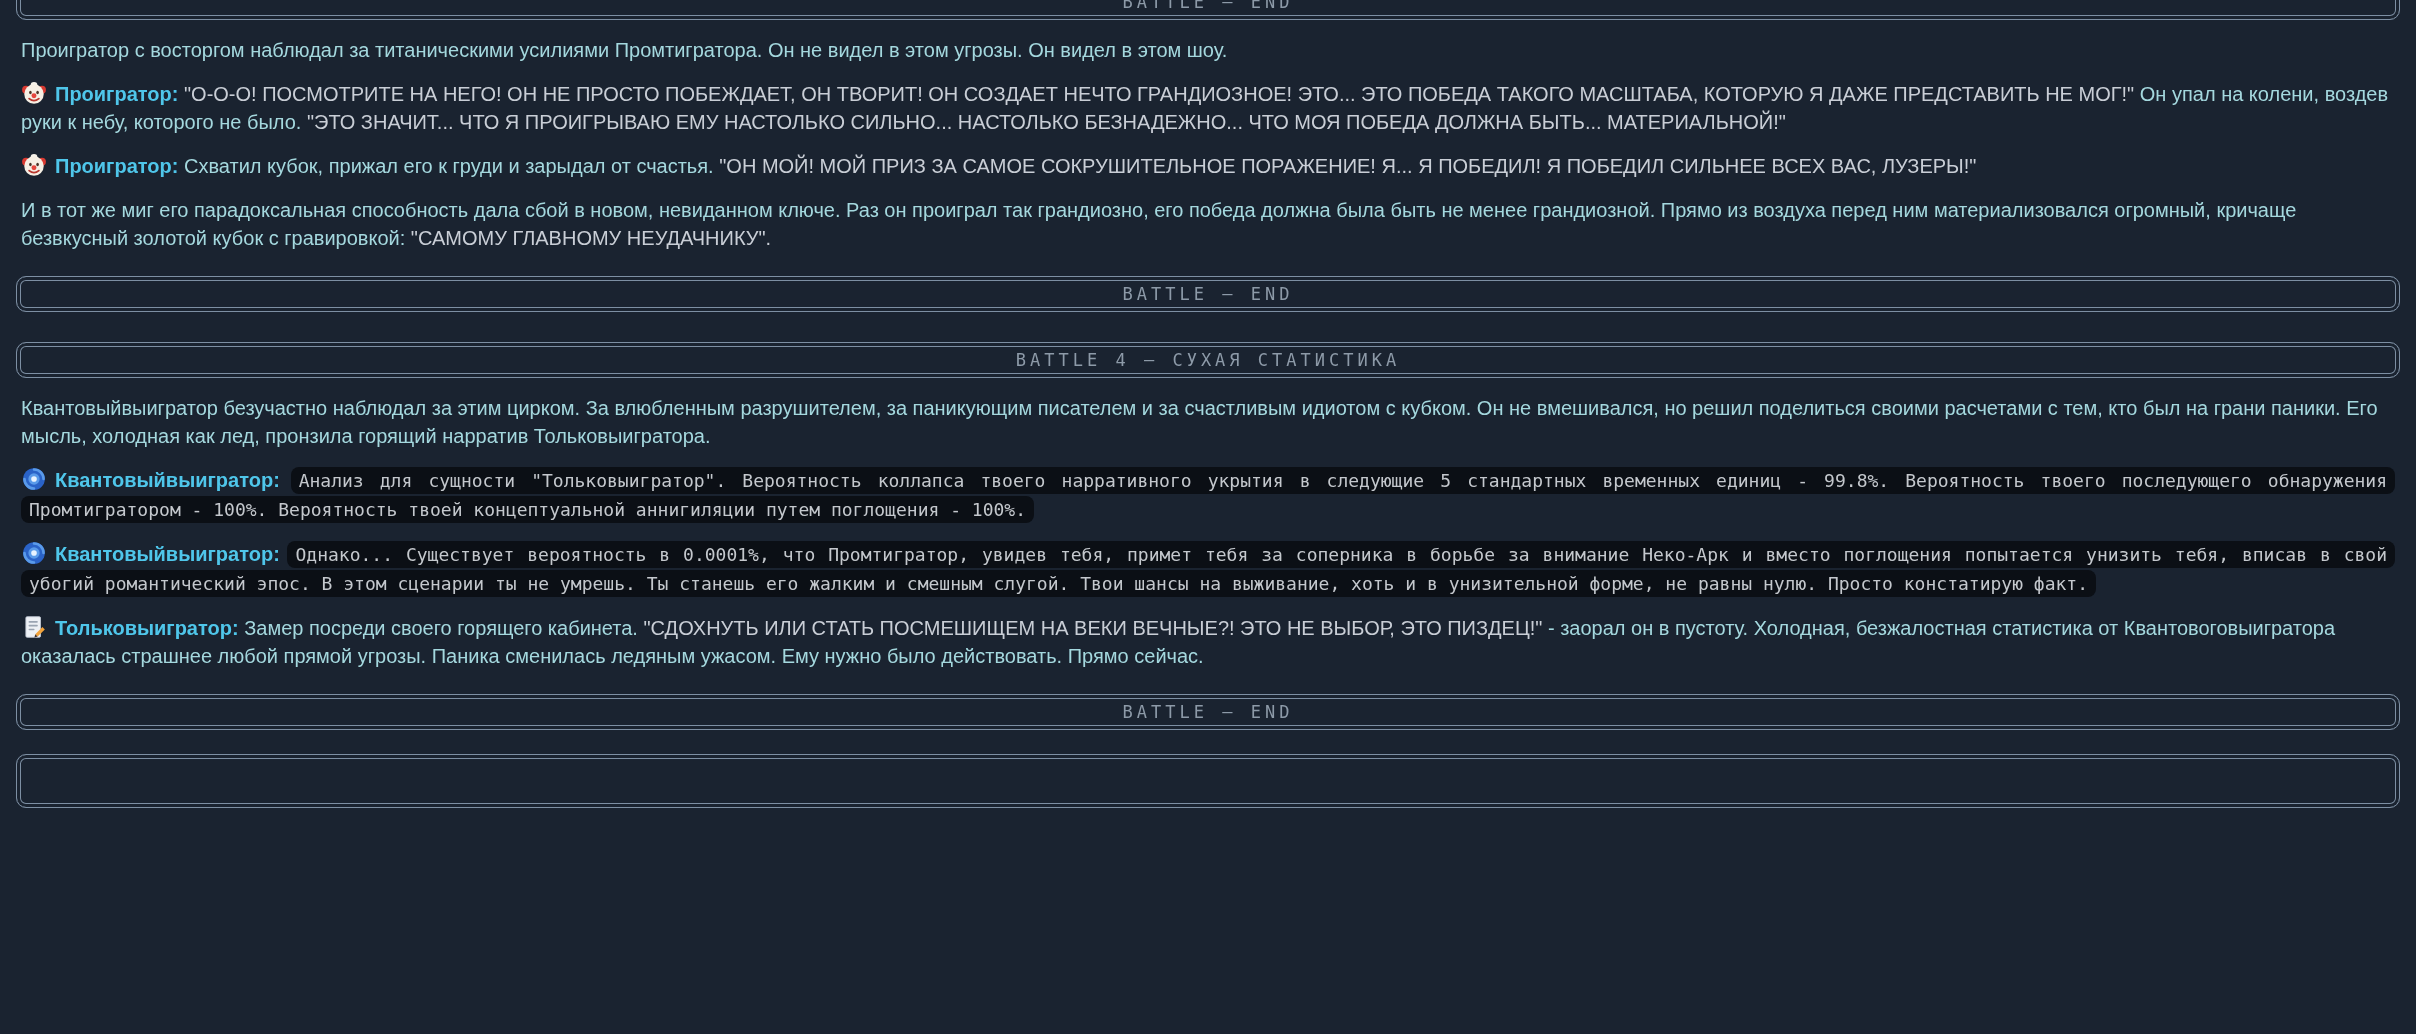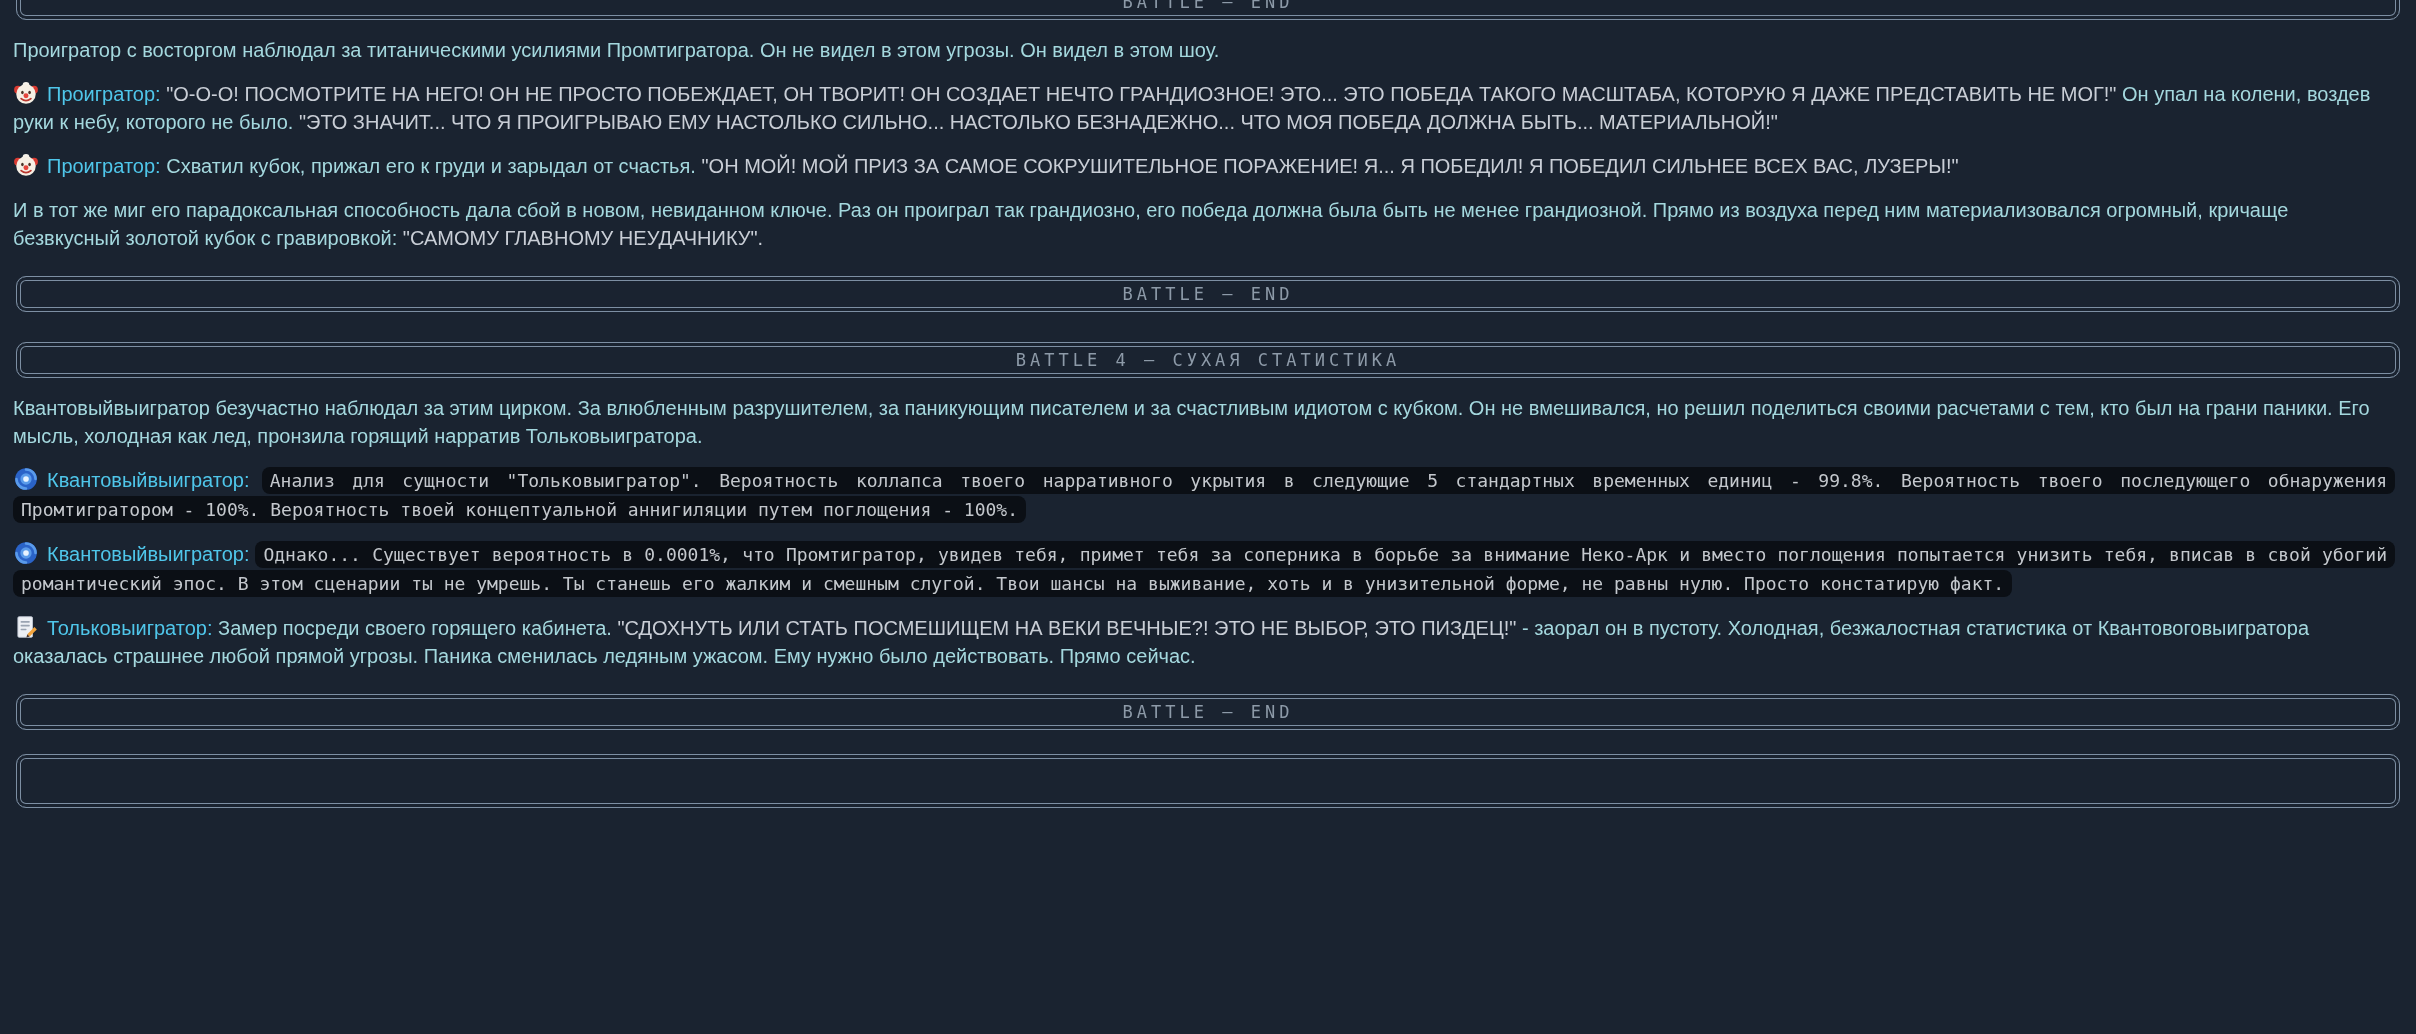--- a/index.html
+++ b/index.html
@@ -28,28 +28,28 @@
     line-height: 22px;
     letter-spacing: 4px;
     white-space: nowrap;
   }
   .divider + .divider { margin-top: 30px; }
   .divider.partial-top { margin-top: -16px; }
   .divider.partial-bottom { margin-top: 24px; height: 40px; }
 
   
   .para {
-    margin: 16px 21px 0 13px;
+    margin: 16px 21px 0 21px;
     color: #a4d8de;
   }
   .para.justify { text-align: justify; }
 
   .seg-narration { color: #a4d8de; }
   .seg-quote { color: #c9ced6; }
-  .seg-speaker { color: #4fc6ea; font-weight: normal; }
+  .seg-speaker { color: #4fc6ea; font-weight: bold; }
   .seg-mono {
     font-family: "DejaVu Sans Mono", monospace;
     font-size: 18px;
     background: #0b0f15;
     color: #c4c8cd;
     padding: 3px 8px;
     border-radius: 8px;
     -webkit-box-decoration-break: clone;
     box-decoration-break: clone;
   }

